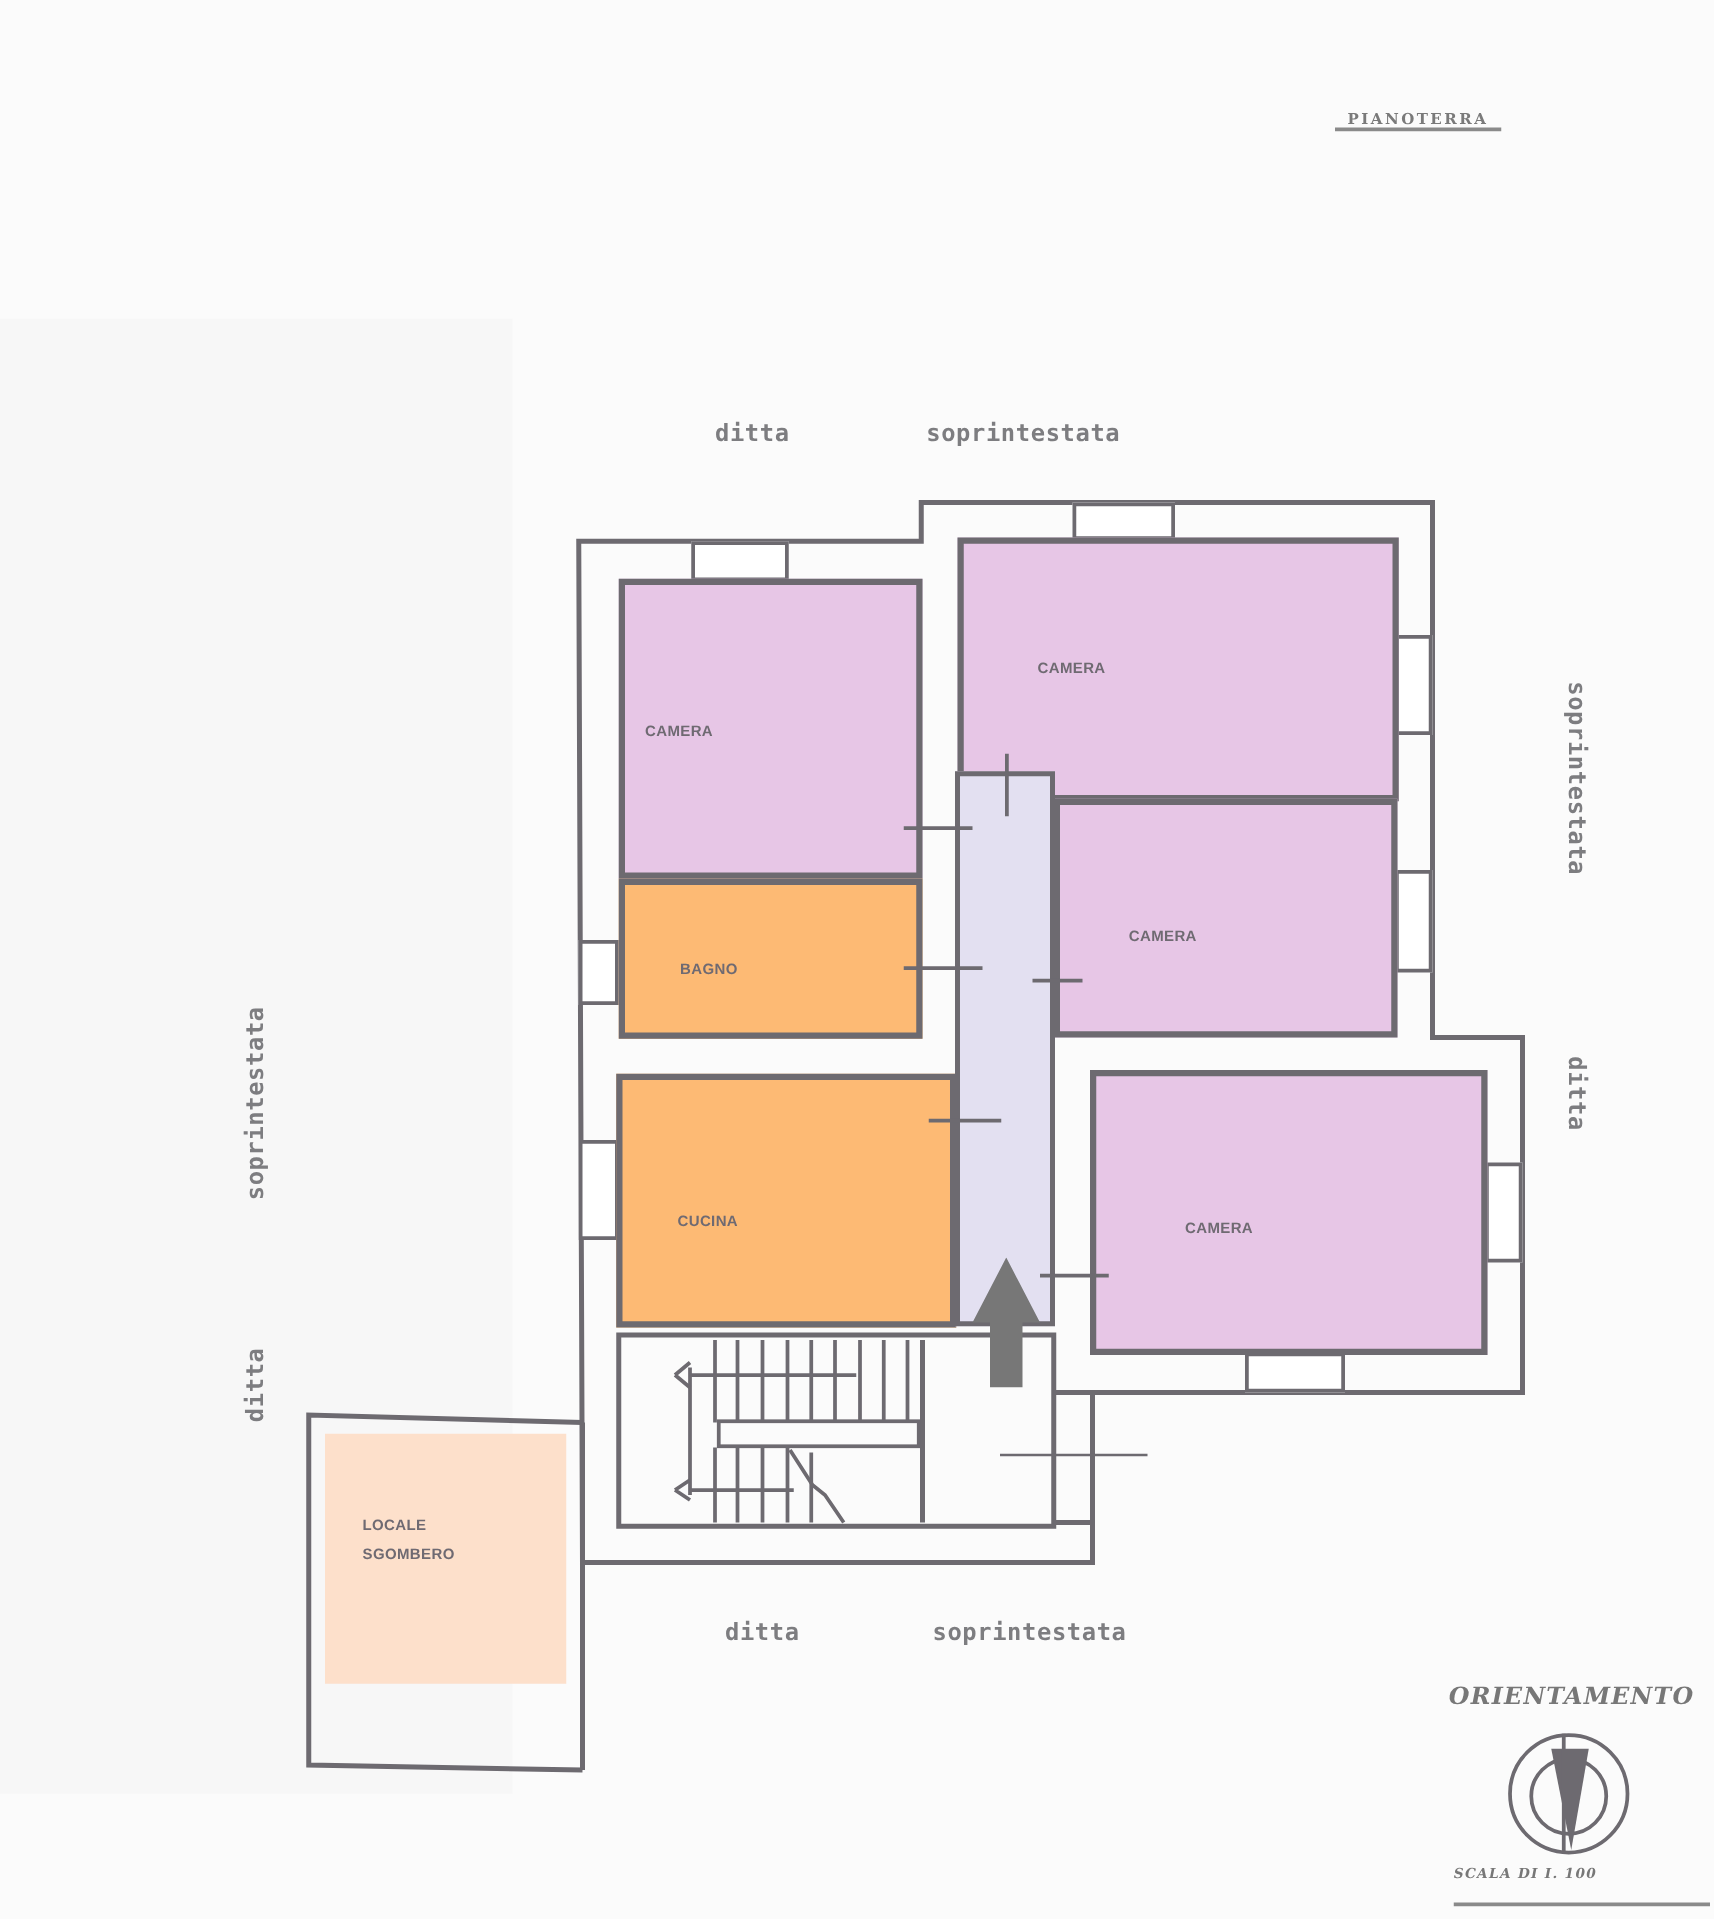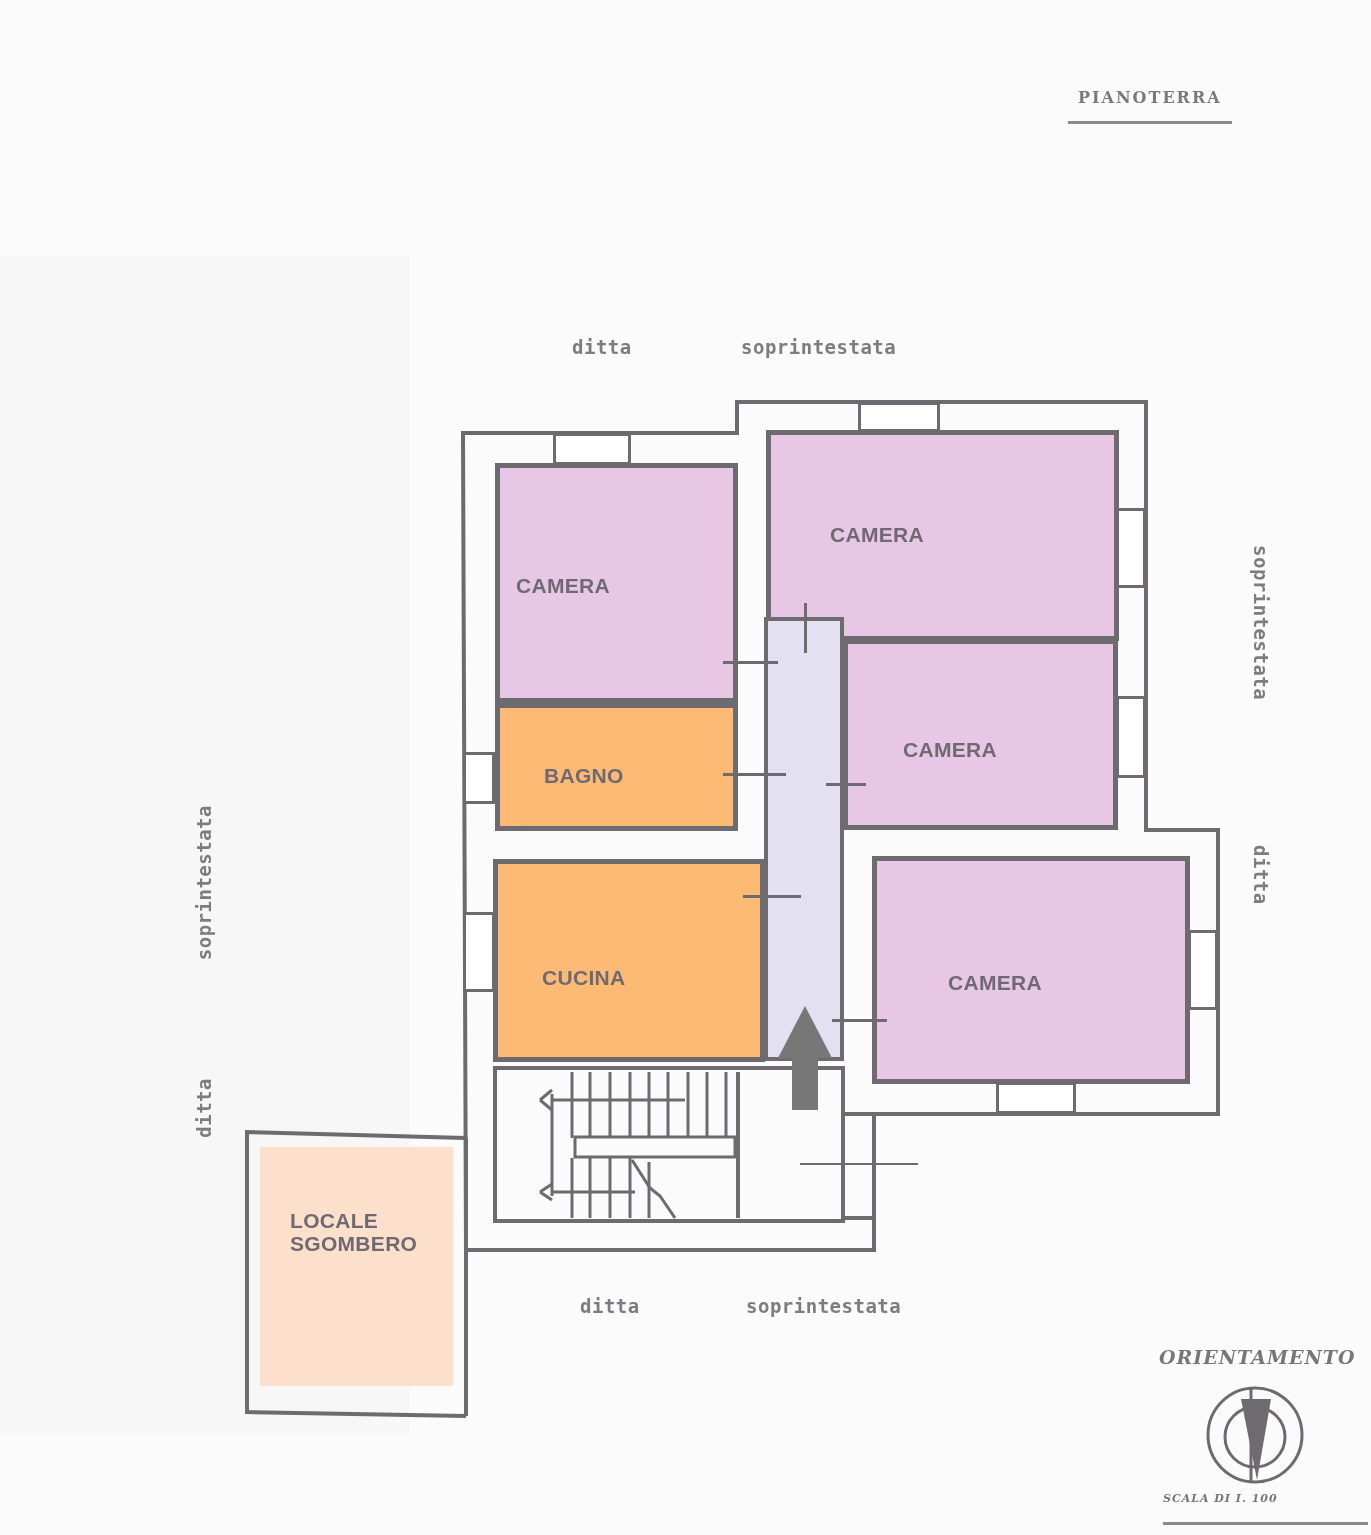--- a/index.html
+++ b/index.html
@@ -2,23 +2,23 @@
 <html><head>
   <meta charset="utf-8">
   <style>
     html, body { margin: 0; padding: 0; }
     body { width: 1371px; height: 1535px; background: #fbfbfb; position: relative; overflow: hidden; font-family: "DejaVu Sans", sans-serif; }
     .scan-left { position: absolute; left: 0; top: 255px; width: 410px; height: 1180px; background: #f7f7f7; }
     .abs { position: absolute; }
     .typewriter { font-family: "DejaVu Sans Mono", monospace; font-weight: bold; color: #7d7d80; font-size: 19px; letter-spacing: 0.5px; }
     .vert { writing-mode: vertical-rl; transform: rotate(180deg); }
     .vert-r { writing-mode: vertical-rl; }
-    .title { font-family: "DejaVu Serif", serif; font-weight: bold; color: #7a7a7a; font-size: 16px; letter-spacing: 2px; border-bottom: 3px solid #8a8a8a; padding: 0 10px 14px 10px; }
+    .title { font-family: "DejaVu Serif", serif; font-weight: bold; color: #7a7a7a; font-size: 12px; letter-spacing: 2px; border-bottom: 3px solid #8a8a8a; padding: 0 10px 0 10px; }
     .room { position: absolute; box-sizing: border-box; border: 5px solid #6d6a70; }
-    .room-label { position: absolute; font-family: "Liberation Sans", sans-serif; font-weight: bold; color: #6f6a72; font-size: 21px; letter-spacing: 0.3px; line-height: 23px; }
+    .room-label { position: absolute; font-family: "Liberation Sans", sans-serif; font-weight: bold; color: #6f6a72; font-size: 12px; letter-spacing: 0.3px; line-height: 23px; }
     .orient { font-family: "DejaVu Serif", serif; font-style: italic; font-weight: bold; color: #777; font-size: 19px; letter-spacing: 1px; }
     .scale { font-family: "DejaVu Serif", serif; font-style: italic; font-weight: bold; color: #777; font-size: 11px; letter-spacing: 1px; }
     .line { position: absolute; background: #6d6a70; }
     .win { position: absolute; background: #fff; box-sizing: border-box; border: 3px solid #6d6a70; }
   </style>
 </head>
 <body>
 
 <div class="scan-left"></div>
 
@@ -95,21 +95,21 @@
 <div class="room" style="left:872px; top:856px; width:318px; height:228px; background:#e7c6e6;">
   <div class="room-label" style="left:71px; top:110px;">CAMERA</div>
 </div>
 <div class="room" style="left:495px; top:703px; width:243px; height:128px; background:#fdba74;">
   <div class="room-label" style="left:44px; top:56px;">BAGNO</div>
 </div>
 <div class="room" style="left:493px; top:859px; width:272px; height:203px; background:#fdba74;">
   <div class="room-label" style="left:44px; top:102px;">CUCINA</div>
 </div>
 <div class="room" style="left:764px; top:617px; width:80px; height:444px; background:#e3e0f1; border-width:4px;"></div>
-<div class="abs" style="left:260px; top:1147px; width:193px; height:239px; background:#fde0cb;">
+<div class="abs" style="left:260px; top:1147px; width:193px; height:200px; background:#fde0cb;">
   <div class="room-label" style="left:30px; top:62px;">LOCALE</div>
   <div class="room-label" style="left:30px; top:85px;">SGOMBERO</div>
 </div>
 
 <div class="line" style="left:723px; top:661px; width:55px; height:3px;"></div>
 <div class="line" style="left:804px; top:603px; width:3px; height:50px;"></div>
 <div class="line" style="left:723px; top:773px; width:63px; height:3px;"></div>
 <div class="line" style="left:826px; top:783px; width:40px; height:3px;"></div>
 <div class="line" style="left:743px; top:895px; width:58px; height:3px;"></div>
 <div class="line" style="left:832px; top:1019px; width:55px; height:3px;"></div>

